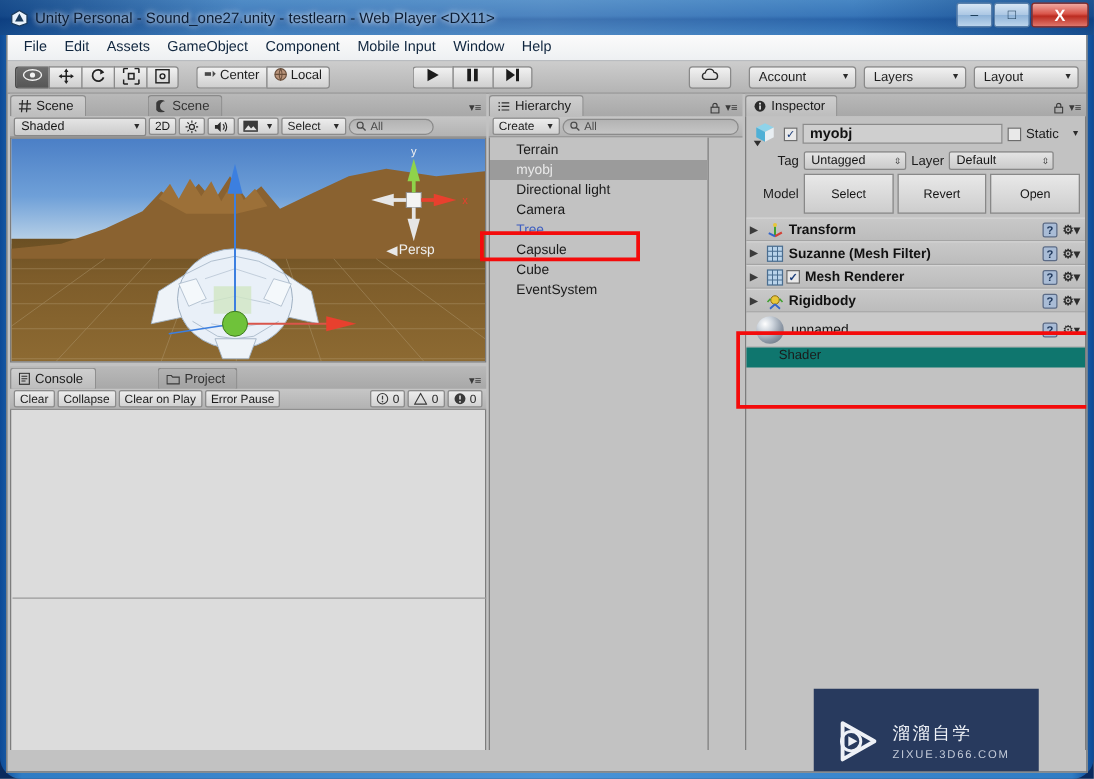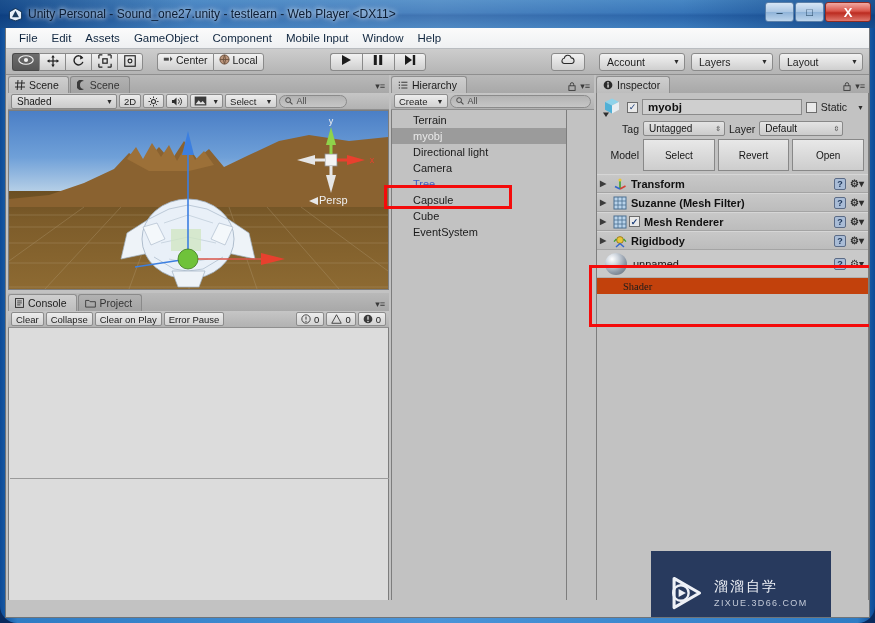--- a/index.html
+++ b/index.html
@@ -84,21 +84,21 @@
     background:linear-gradient(to bottom,#f2f2f2,#cfcfcf);
     border:1px solid #8a8a8a; border-radius:3px;
     display:flex; align-items:center; justify-content:space-between;
     font-size:10.5px; color:#1d1d1d; margin-left:6px;
   }
   .caret{ font-size:7px; color:#2b2b2b; margin-left:6px; }
   
   #panes{ position:relative; height:543px; }
   .pane-tabs{
     height:18px; background:linear-gradient(to bottom,#b9b9b9,#a8a8a8);
-    display:flex; align-items:flex-end; position:relative;
+    display:flex; align-items:flex-end; position:relative;gap:48px;
   }
   .ptab{
     height:17px; padding:0 9px 0 6px; margin-right:1px;
     background:linear-gradient(to bottom,#cfcfcf,#bdbdbd);
     border:1px solid #8f8f8f; border-bottom:none; border-radius:3px 3px 0 0;
     display:flex; align-items:center; gap:4px;
     font-size:10.5px; color:#1b1b1b;
   }
   .ptab.inactive{ background:linear-gradient(to bottom,#b2b2b2,#a2a2a2); color:#333; border-color:#8a8a8a; }
   .pane-tools{ position:absolute; right:4px; bottom:2px; display:flex; align-items:center; gap:4px; }
@@ -658,21 +658,21 @@
           </div>
 
           <div class="mat-row">
             <div class="sphere"></div>
             <span>unnamed</span>
             <div class="comp-right">
               <div class="help-ico">?</div>
               <span style="font-size:10px;color:#2d2d2d">⚙▾</span>
             </div>
           </div>
-          <div style="height:16px; display:flex; align-items:center; gap:6px; padding-left:26px; background:#c2410c;font-family:Liberation Serif, serif;">
+          <div style="height:16px; display:flex; gap:6px; padding-left:26px; background:#0f766e;">
             <span class="lbl">Shader</span>
           </div>
 
         </div>
       </div>
 
       <div class="redbox" style="left:378px; top:110px; width:128px; height:24px;"></div>
       <div class="redbox" style="left:583px; top:190px; width:284px; height:62px;"></div>
 
     </div>

